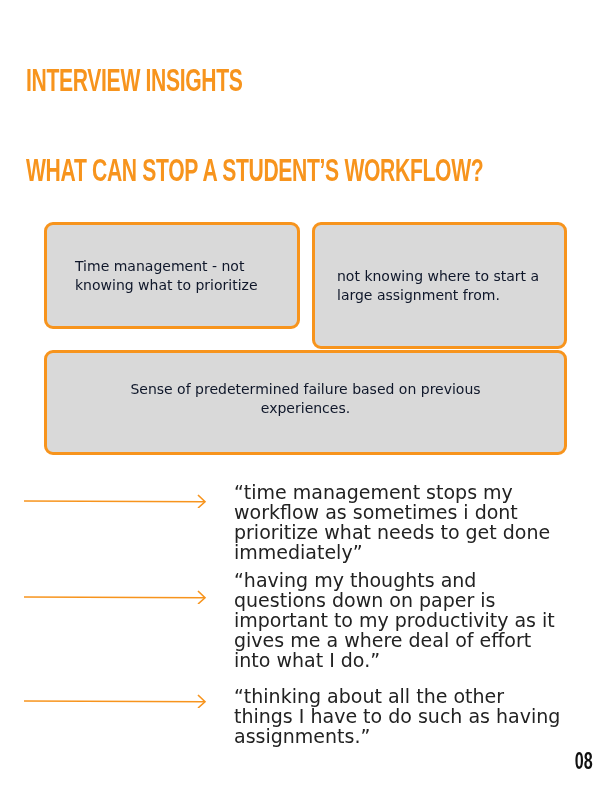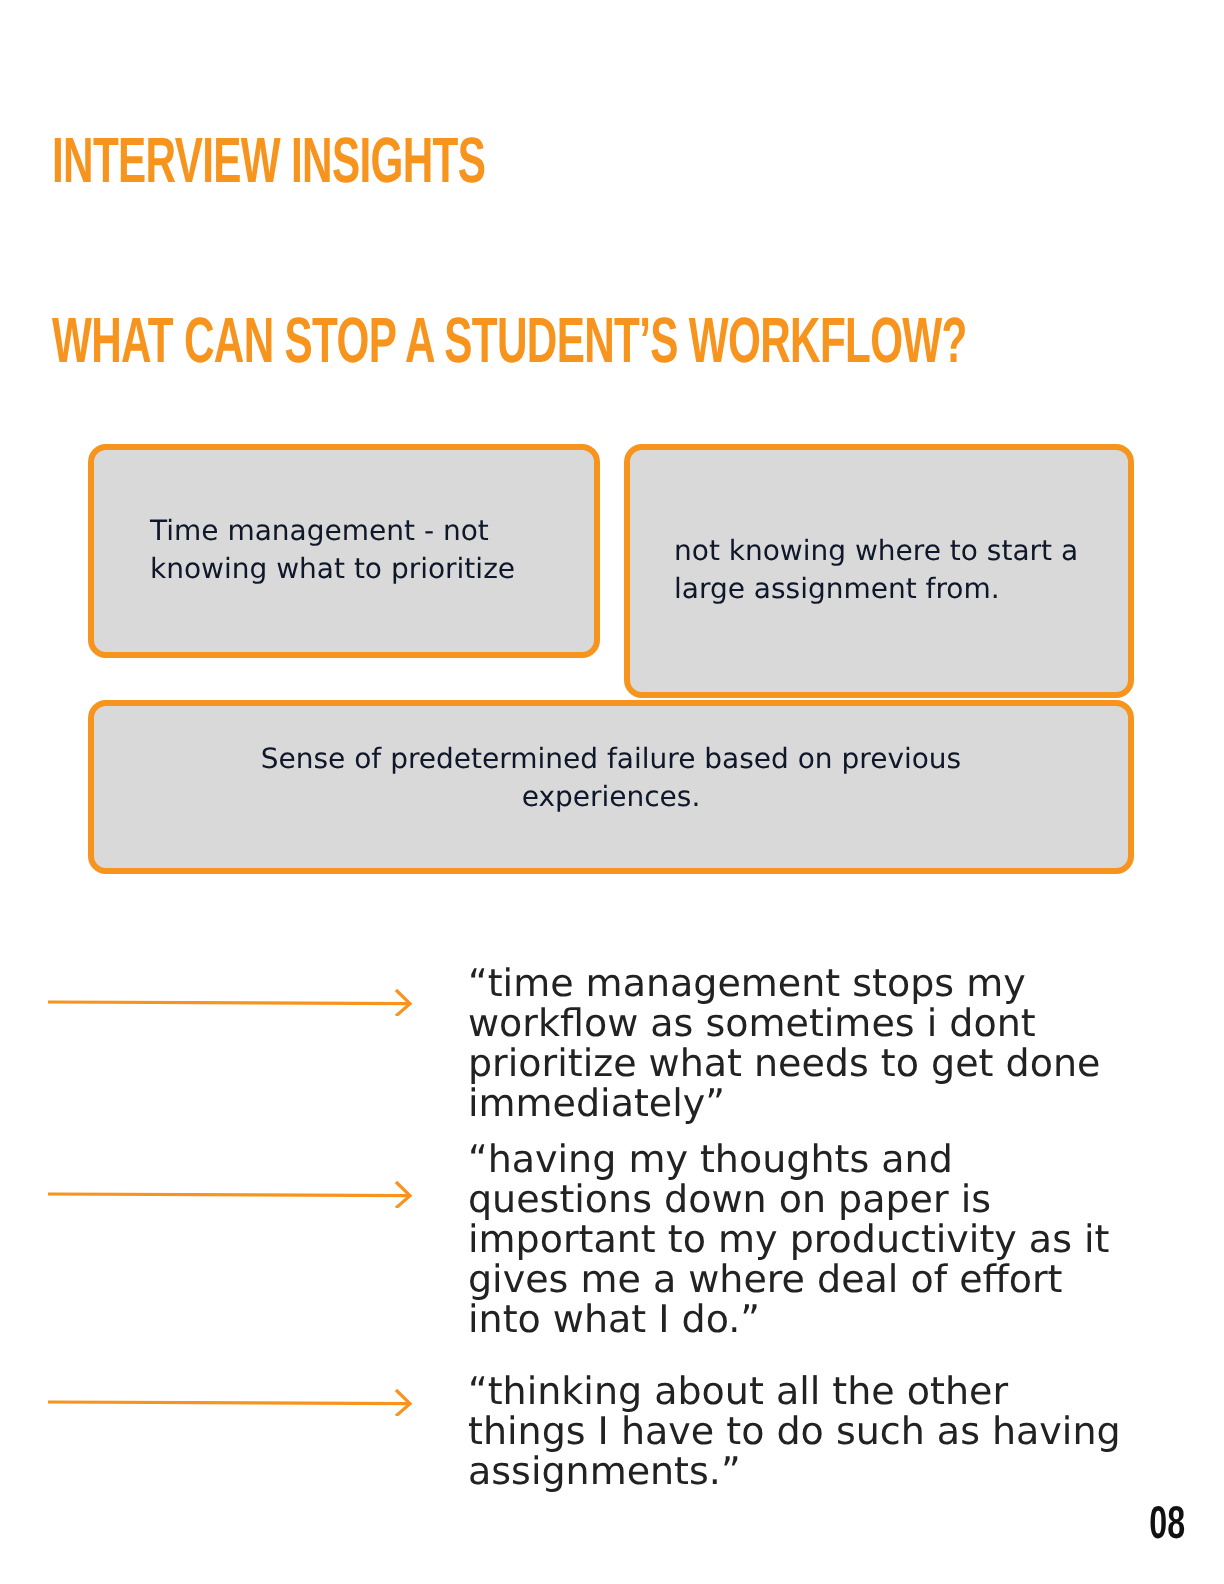--- a/index.html
+++ b/index.html
@@ -54,21 +54,21 @@
     }
     .card-1 {
       left: 44px; top: 222px; width: 256px; height: 107px;
       padding: 0 12px 0 28px;
     }
     .card-2 {
       left: 312px; top: 222px; width: 255px; height: 127px;
       padding: 0 8px 0 22px;
     }
     .card-3 {
-      left: 44px; top: 350px; width: 523px; height: 87px;
+      left: 44px; top: 350px; width: 523px; height: 105px;
       justify-content: flex-start;
       text-align: center;
       padding: 0 60px 8px 60px;
     }
     .quote-row {
       position: absolute;
       left: 24px;
       width: 560px;
     }
     .arrow {

